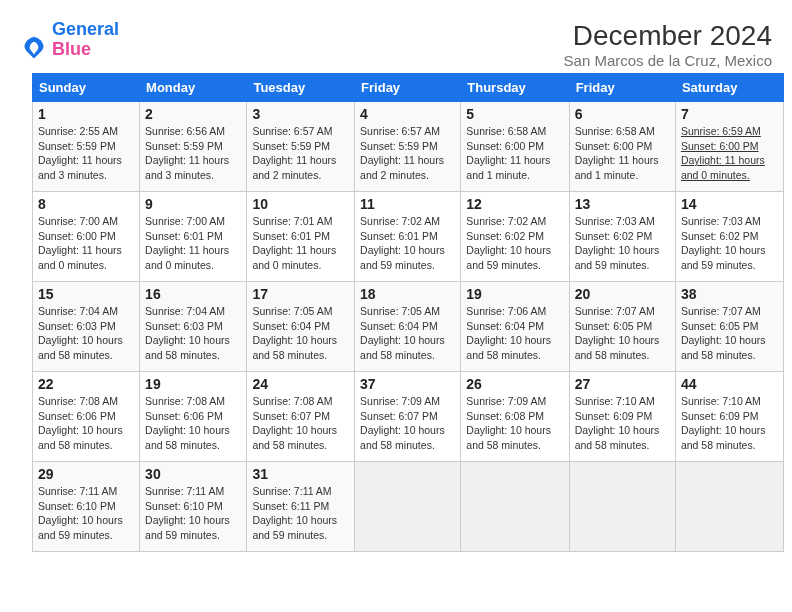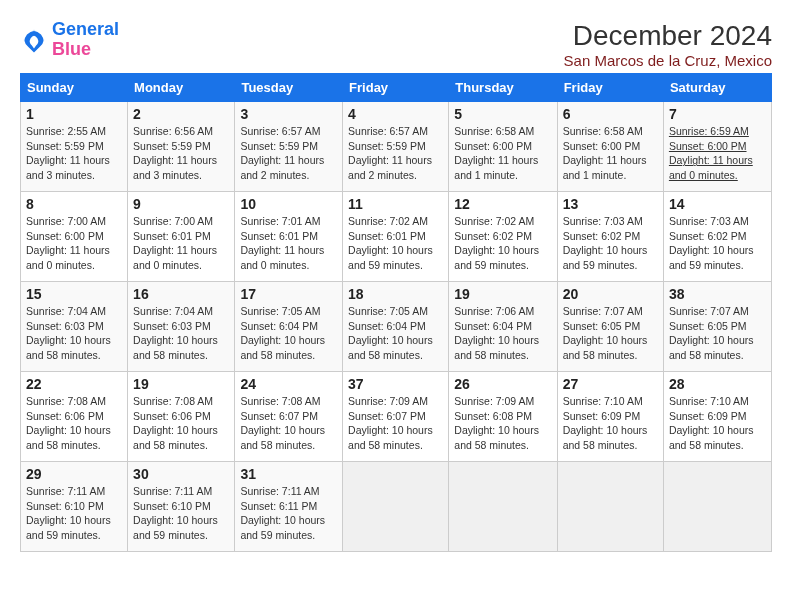--- a/index.html
+++ b/index.html
@@ -11,21 +11,21 @@
       padding: 20px;
     }
     .header-logo {
       display: flex;
       align-items: flex-start;
       justify-content: space-between;
       margin-bottom: 4px;
     }
     .logo-area {
       display: flex;
-      align-items: center;
+      align-items: flex-end;
     }
     .logo-text {
       font-size: 18px;
       font-weight: bold;
       color: #333;
       line-height: 1.1;
     }
     .logo-text span {
       color: #1a73e8;
     }
@@ -37,26 +37,27 @@
     .title-area {
       text-align: right;
     }
     .month-title {
       font-size: 28px;
       font-weight: normal;
       color: #333;
     }
     .location-subtitle {
       font-size: 15px;
-      color: #7f1d1d;
+      color: #737373;
     }
     table {
       width: 100%;
       border-collapse: collapse;
       font-size: 11px;
+      margin-left: 12px;
     }
     thead tr th {
       background-color: #1a73e8;
       color: #fff;
       text-align: left;
       padding: 6px 6px;
       font-size: 13px;
       font-weight: bold;
       border: 1px solid #1a73e8;
     }
@@ -312,21 +313,21 @@
 and 58 minutes.</div>
         </td>
         <td>
           <span class="day-num">27</span>
           <div class="day-info" style="white-space: pre-line;">Sunrise: 7:10 AM
 Sunset: 6:09 PM
 Daylight: 10 hours
 and 58 minutes.</div>
         </td>
         <td>
-          <span class="day-num">28</span>
+          <span class="day-num">44</span>
           <div class="day-info" style="white-space: pre-line;">Sunrise: 7:10 AM
 Sunset: 6:09 PM
 Daylight: 10 hours
 and 58 minutes.</div>
         </td>
       </tr>
       <tr>
         <td>
           <span class="day-num">29</span>
           <div class="day-info" style="white-space: pre-line;">Sunrise: 7:11 AM

